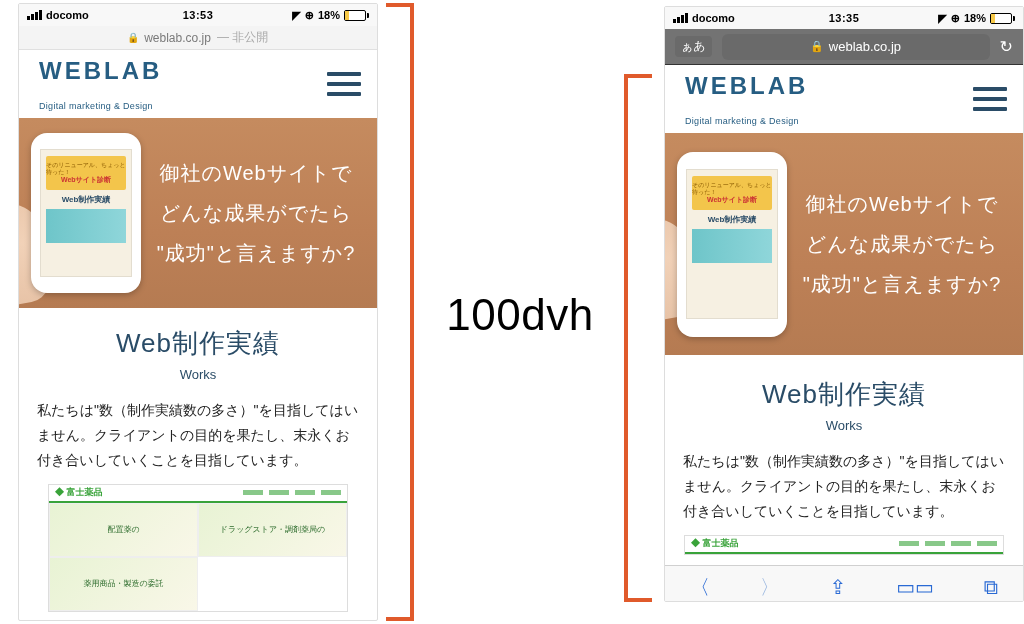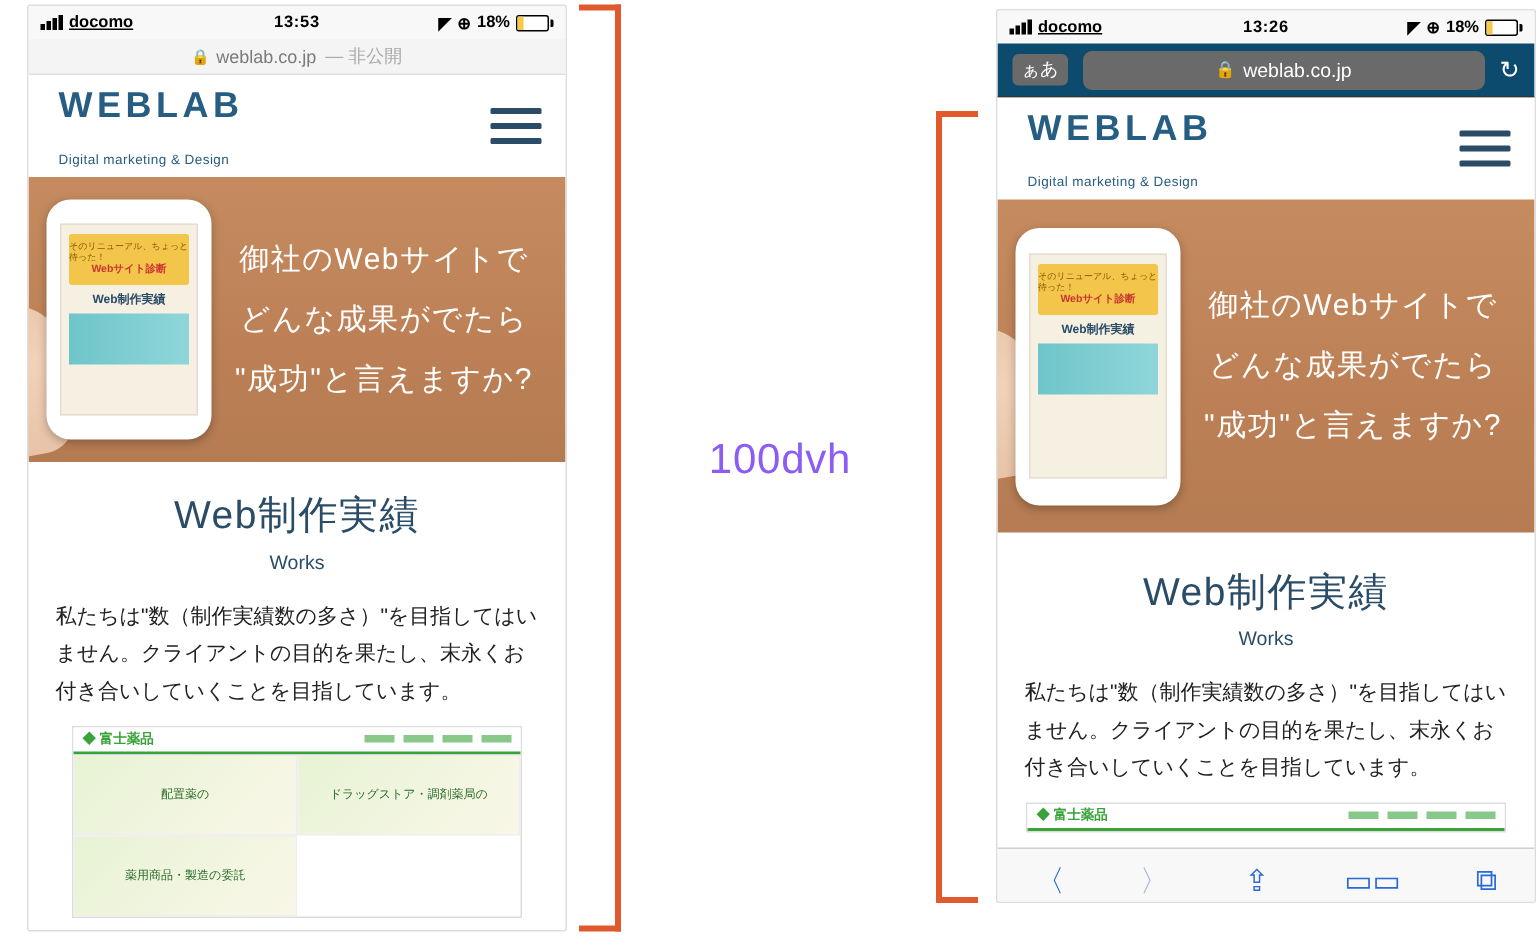--- a/index.html
+++ b/index.html
@@ -28,21 +28,21 @@
     height: 22px;
     display: flex;
     align-items: center;
     justify-content: space-between;
     padding: 0 8px;
     font-size: 11px;
     font-weight: 600;
     color: #000;
     background: #f8f8f8;
   }
-  .statusbar .sb-left   { display:flex; align-items:center; gap:4px; width:110px;text-decoration:underline;}
+  .statusbar .sb-left   { display:flex; align-items:center; gap:4px; width:110px;}
   .statusbar .sb-center { text-align:center; flex:1; letter-spacing:.5px;}
   .statusbar .sb-right  { display:flex; align-items:center; justify-content:flex-end; gap:4px; width:110px;}
   .sig {display:inline-flex; gap:1px; align-items:flex-end;}
   .sig i{display:inline-block; width:3px; background:#000;}
   .sig i:nth-child(1){height:4px}.sig i:nth-child(2){height:6px}
   .sig i:nth-child(3){height:8px}.sig i:nth-child(4){height:10px}
   .battery{display:inline-flex;align-items:center;}
   .battery .body{width:22px;height:11px;border:1px solid #000;border-radius:2px;position:relative;background:#fff;}
   .battery .fill{position:absolute;left:0;top:0;bottom:0;width:18%;background:#f7c948;}
   .battery .cap{width:2px;height:5px;background:#000;margin-left:1px;border-radius:0 1px 1px 0;}
@@ -54,21 +54,21 @@
     display:flex; align-items:center; justify-content:center;
     font-size:12px; color:#7a7a7a;
     border-bottom:1px solid #e0e0e0;
   }
   .addr-compact .lock{font-size:10px;margin-right:4px;color:#7a7a7a;}
   .addr-compact .priv{margin-left:6px;color:#aaa;}
 
   
   .addr-full {
     height: 36px;
-    background:#0c4a6e;
+    background:#737373;
     display:flex;align-items:center;gap:10px;
     padding:0 10px;
     border-bottom:1px solid #333;
   }
   .addr-full .aa{color:#fff;font-size:12px;background:#6a6a6a;border-radius:4px;padding:2px 6px;}
   .addr-full .bar{flex:1;height:26px;background:#6a6a6a;border-radius:6px;display:flex;align-items:center;justify-content:center;color:#fff;font-size:13px;}
   .addr-full .bar .lock{font-size:11px;margin-right:5px;}
   .addr-full .reload{color:#fff;font-size:16px;}
 
   
@@ -136,21 +136,21 @@
     color:#2a6ad4;font-size:20px;
   }
   .safari-bottom span{color:#2a6ad4;}
 
   
   .bracket{position:absolute;border:4px solid #e05a2b;border-left:none;width:28px;}
   .bracket.bl{left:386px; top:3px;   height:618px; }
   .bracket.br{left:624px; top:74px;  height:528px; border-left:4px solid #e05a2b; border-right:none;}
   .label100{
     position:absolute;left:420px;width:200px;text-align:center;top:290px;
-    color:#8b5cf6;font-size:28px;letter-spacing:.5px;
+    color:#000000;font-size:44px;letter-spacing:.5px;
   }
 
   
   .right .works{padding-top:22px;}
 </style>
 </head>
 <body>
 
 <div class="phone left">
   <div class="statusbar">
@@ -241,21 +241,21 @@
   <div class="statusbar">
     <div class="sb-left">
       <span class="sig">
           <i></i>
           <i></i>
           <i></i>
           <i></i>
         </span>
       <span>docomo</span>
     </div>
-    <div class="sb-center">13:26</div>
+    <div class="sb-center">13:35</div>
     <div class="sb-right">
       <span>◤</span>
       <span>⊕</span>
       <span>18%</span>
       <span class="battery">
           <span class="body">
             <span class="fill"></span>
           </span>
           <span class="cap"></span>
         </span>

